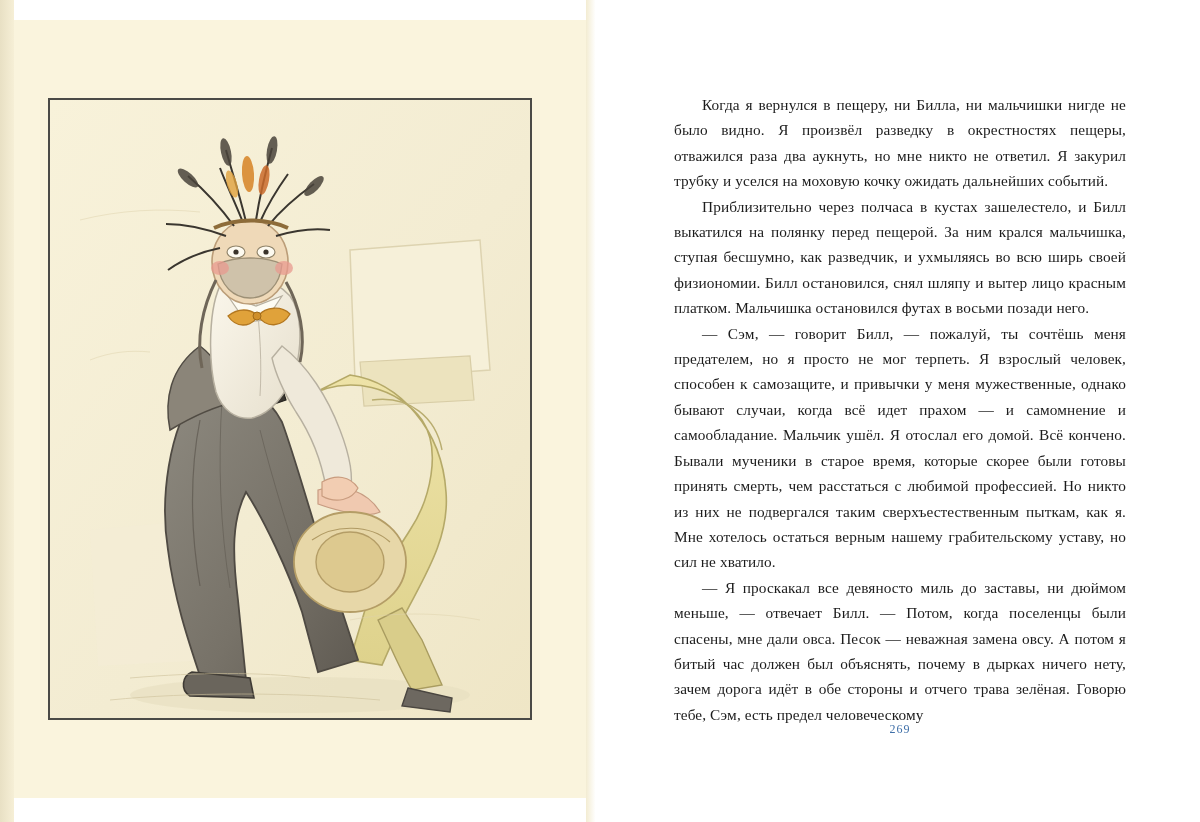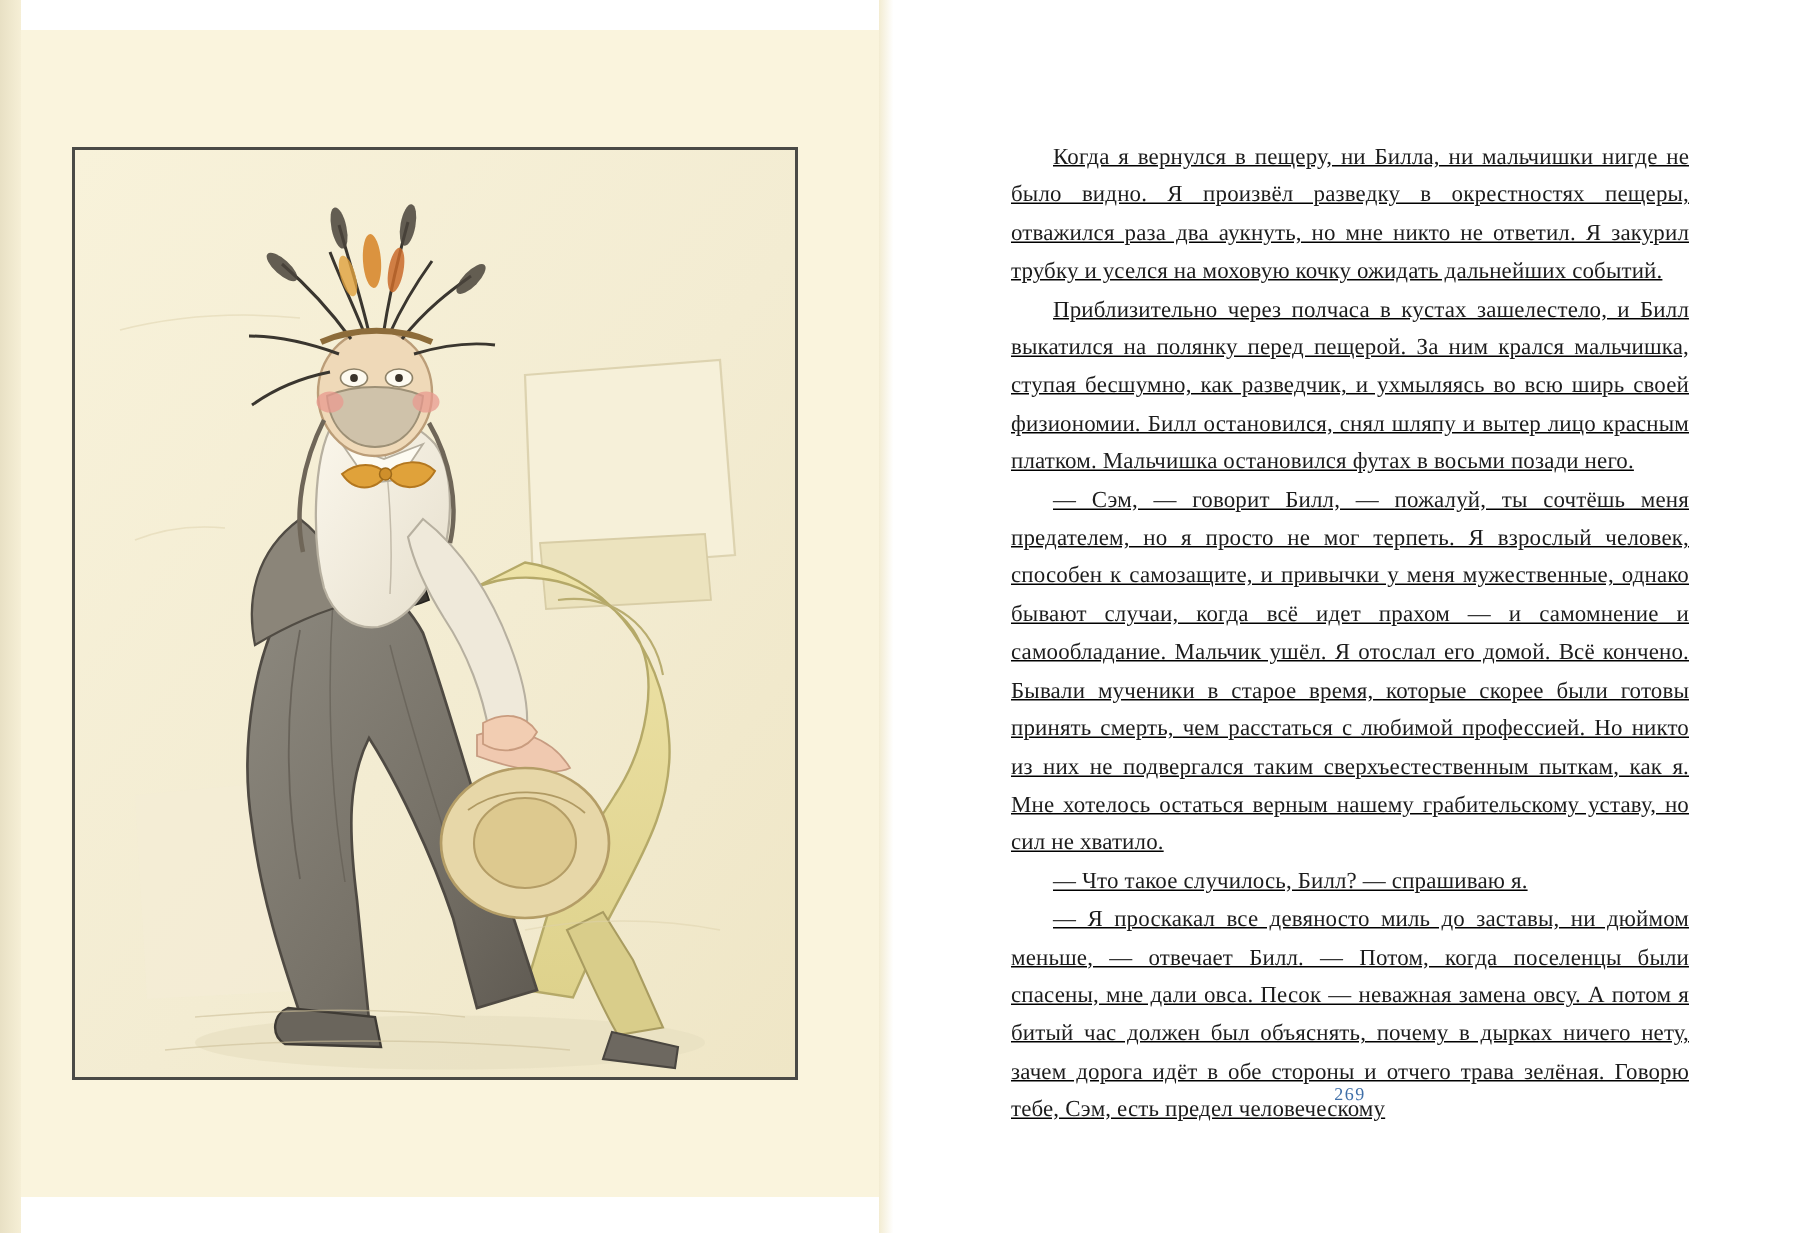--- a/index.html
+++ b/index.html
@@ -76,21 +76,20 @@
     position: relative;
     width: 600px;
     height: 822px;
     background: #ffffff;
   }
   .text-col {
     position: absolute;
     left: 74px;
     top: 92px;
     width: 452px;
-    text-decoration: underline;
   }
   .text-col p {
     margin: 0;
     font-size: 15.3px;
     line-height: 25.4px;
     color: #1c1c1c;
     text-align: justify;
     text-indent: 28px;
     font-family: "Liberation Serif", serif;
     letter-spacing: 0.1px;
@@ -251,19 +250,18 @@
     </div>
   </div>
 
   <div class="gutter"></div>
 
   <div class="page-right">
     <div class="text-col">
       <p>Когда я вернулся в пещеру, ни Билла, ни мальчишки нигде не было видно. Я произвёл разведку в окрестностях пещеры, отважился раза два аукнуть, но мне никто не ответил. Я закурил трубку и уселся на моховую кочку ожидать дальнейших событий.</p>
       <p>Приблизительно через полчаса в кустах зашелестело, и Билл выкатился на полянку перед пещерой. За ним крался мальчишка, ступая бесшумно, как разведчик, и ухмыляясь во всю ширь своей физиономии. Билл остановился, снял шляпу и вытер лицо красным платком. Мальчишка остановился футах в восьми позади него.</p>
       <p>— Сэм, — говорит Билл, — пожалуй, ты сочтёшь меня предателем, но я просто не мог терпеть. Я взрослый человек, способен к самозащите, и привычки у меня мужественные, однако бывают случаи, когда всё идет прахом — и самомнение и самообладание. Мальчик ушёл. Я отослал его домой. Всё кончено. Бывали мученики в старое время, которые скорее были готовы принять смерть, чем расстаться с любимой профессией. Но никто из них не подвергался таким сверхъестественным пыткам, как я. Мне хотелось остаться верным нашему грабительскому уставу, но сил не хватило.</p>
-      <p>— Что такое случилось, Билл? — спрашиваю я.</p>
       <p>— Я проскакал все девяносто миль до заставы, ни дюймом меньше, — отвечает Билл. — Потом, когда поселенцы были спасены, мне дали овса. Песок — неважная замена овсу. А потом я битый час должен был объяснять, почему в дырках ничего нету, зачем дорога идёт в обе стороны и отчего трава зелёная. Говорю тебе, Сэм, есть предел человеческому</p>
       <div class="folio">269</div>
     </div>
   </div>
 
 </div>
 
 </body></html>

